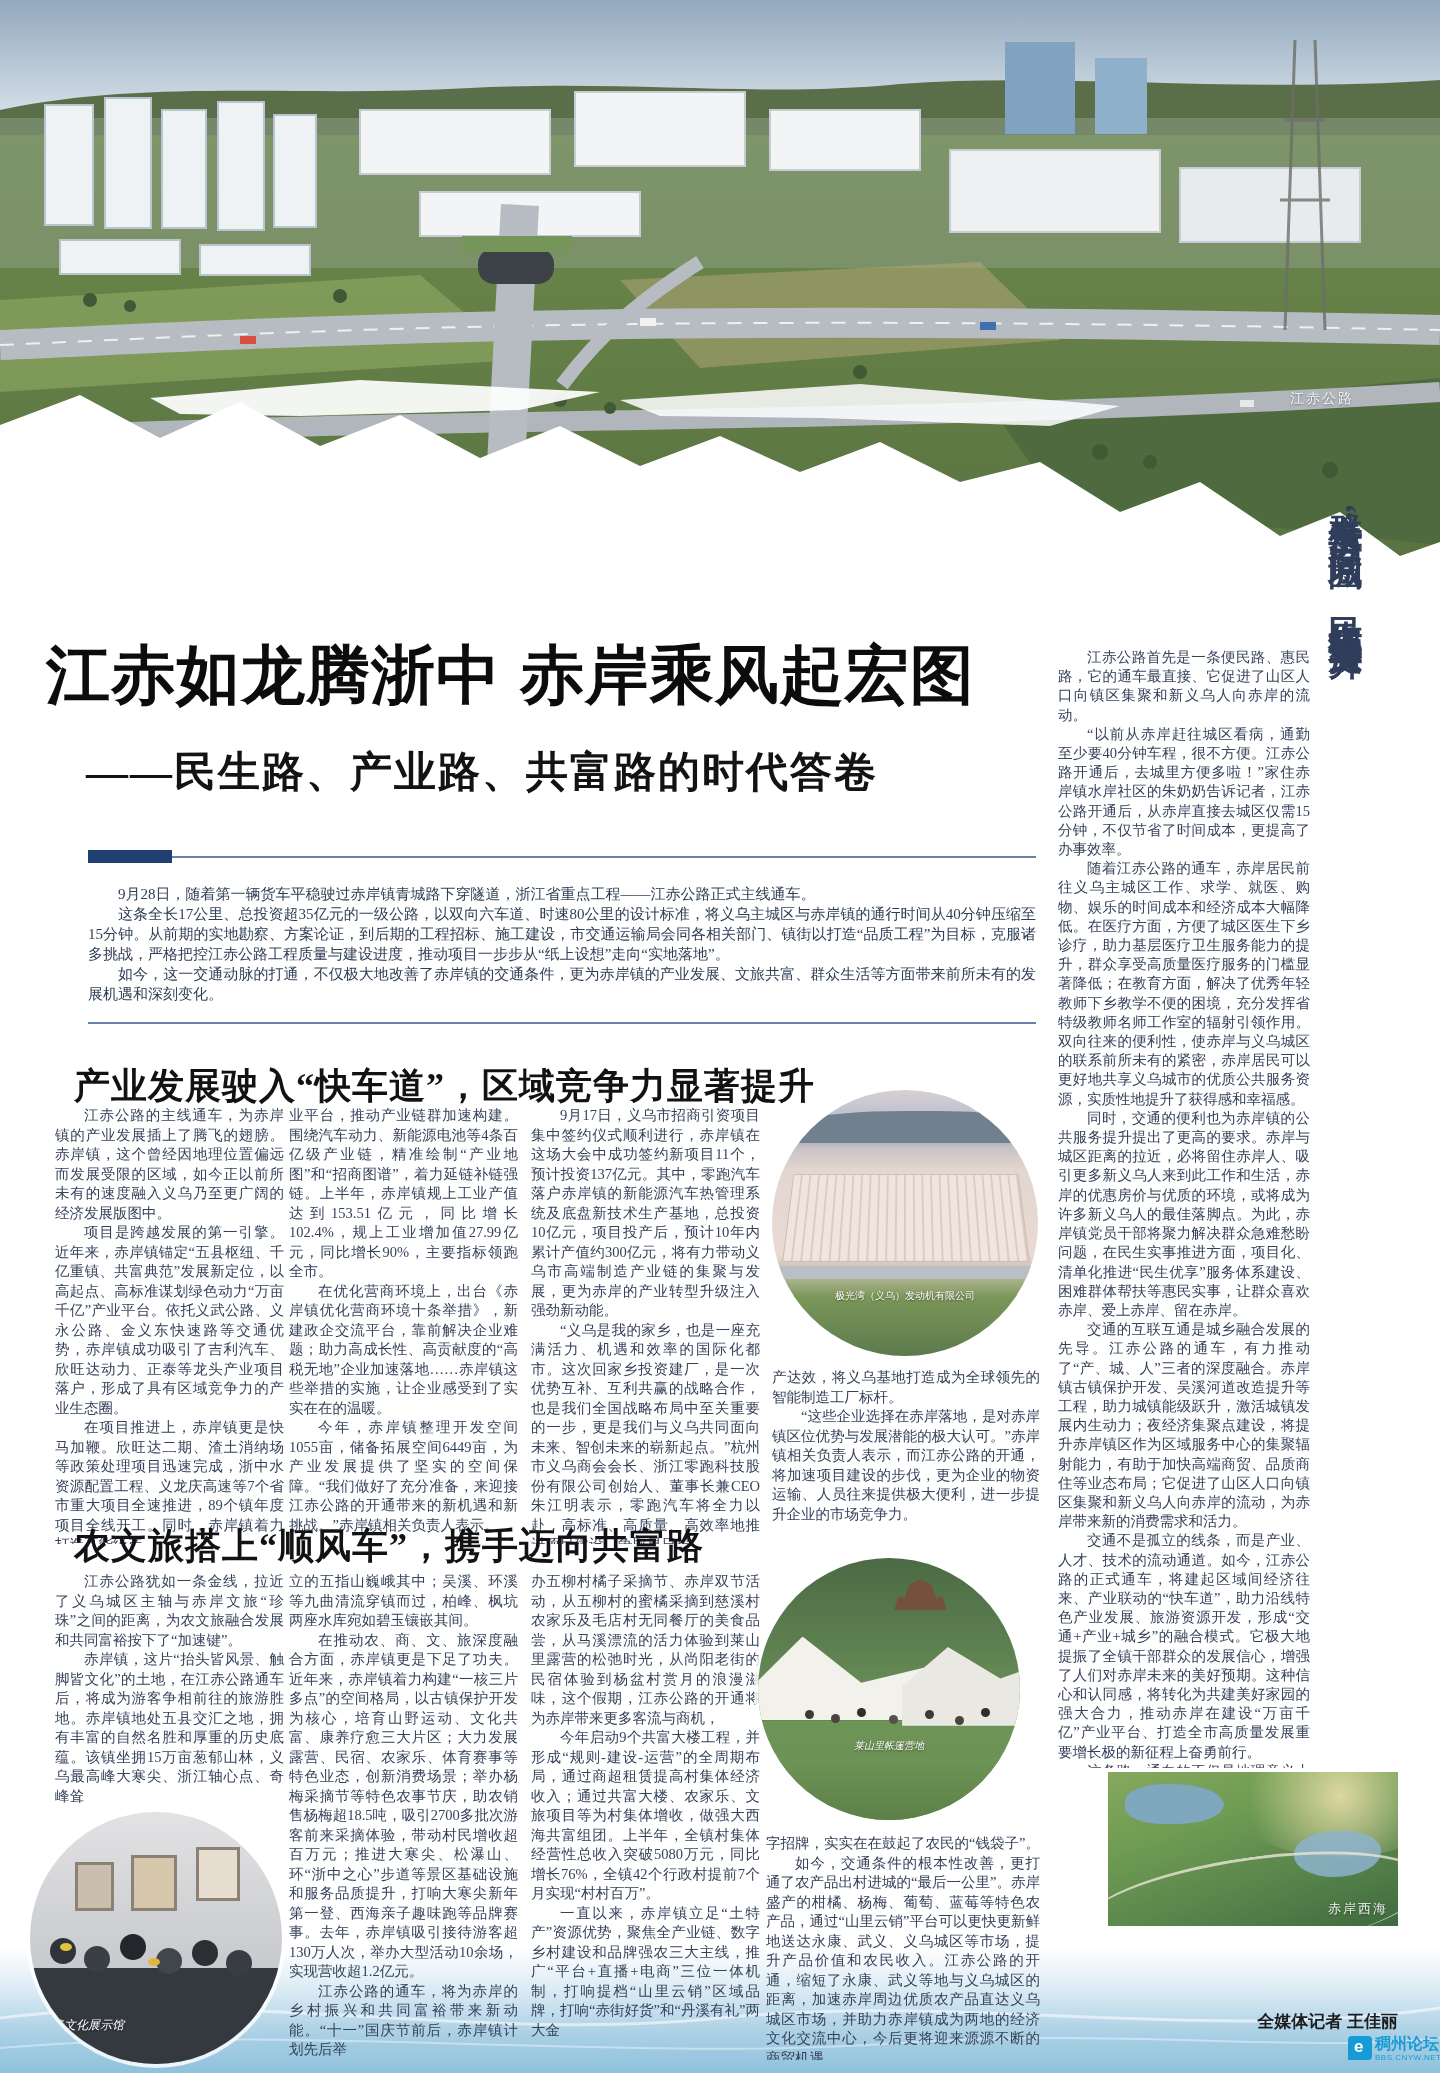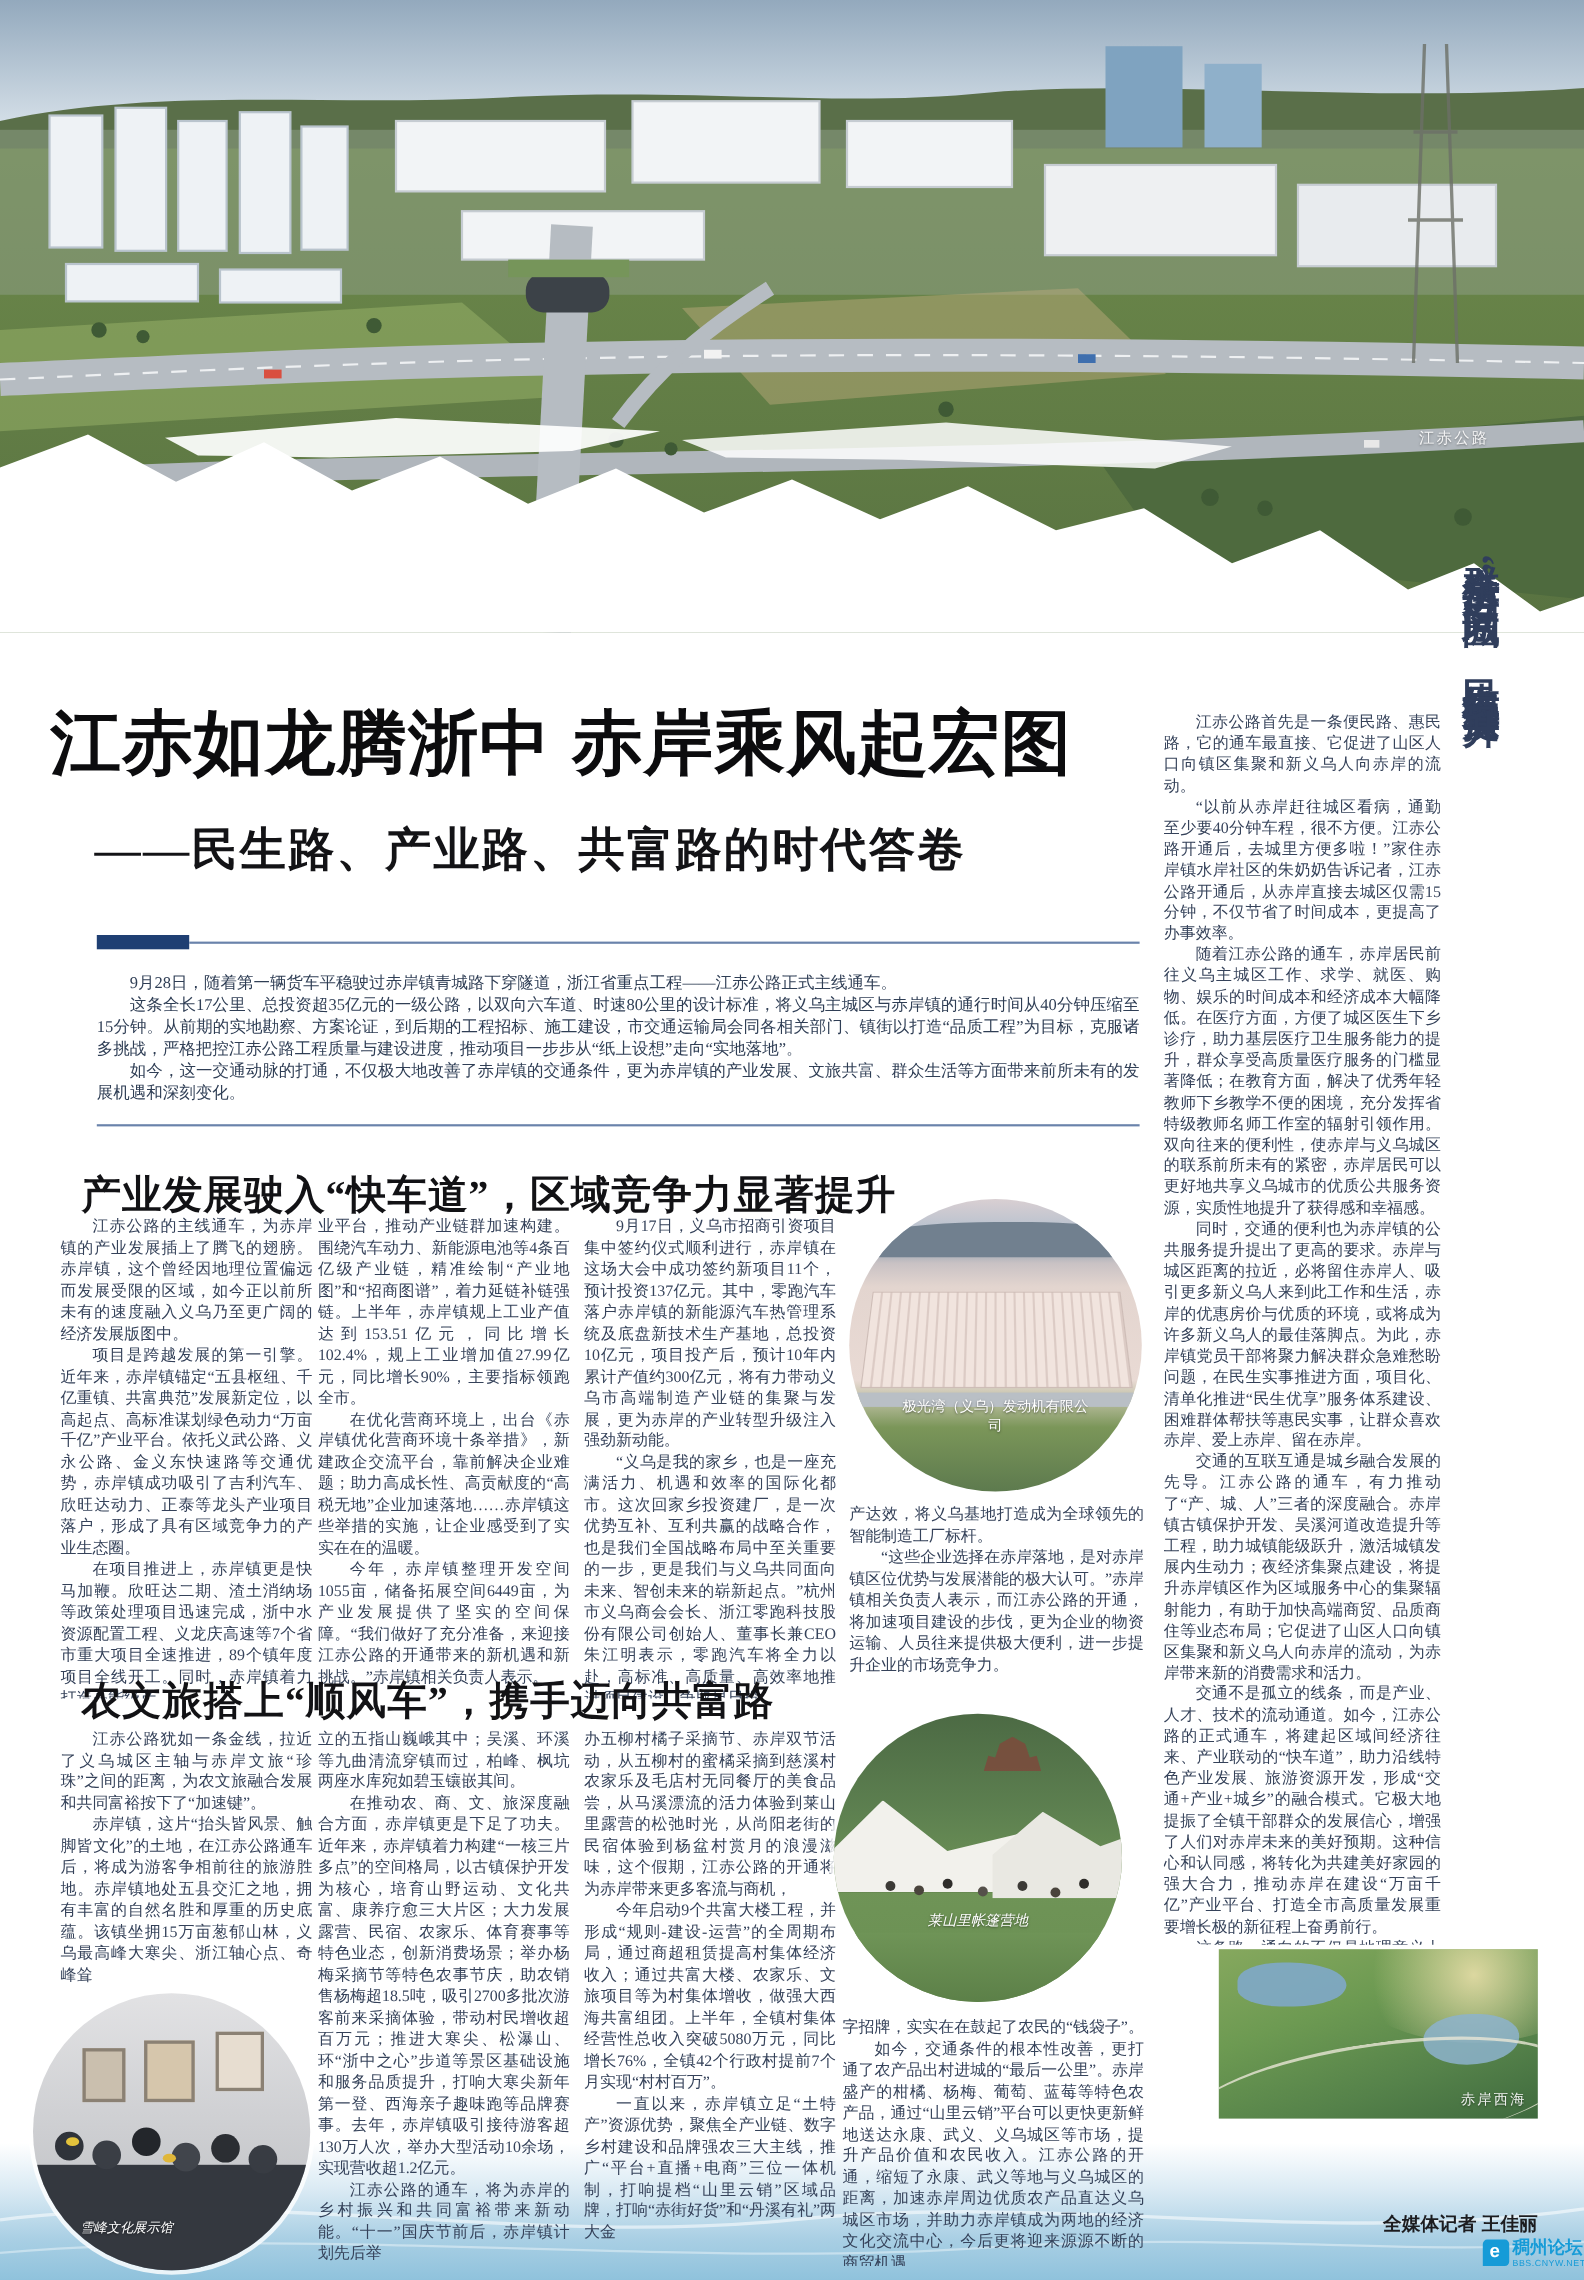--- a/index.html
+++ b/index.html
@@ -44,21 +44,21 @@
   .s1c3{left:531px;top:1106px;height:438px;}
   .s1c4{left:772px;top:1368px;width:268px;height:178px;}
   .s2c1{left:55px;top:1572px;height:236px;}
   .s2c2{left:289px;top:1572px;height:486px;}
   .s2c3{left:531px;top:1572px;height:486px;}
   .s2c4{left:766px;top:1834px;width:274px;height:226px;}
 
   
   .circle{position:absolute;border-radius:50%;overflow:hidden;box-shadow:0 0 0 4px rgba(255,255,255,.8);}
   .circ-cap{position:absolute;left:0;width:100%;text-align:center;color:#fff;
-        font-size:13px;line-height:17px;text-shadow:0 1px 2px rgba(0,0,0,.5);}
+        font-size:10px;line-height:17px;text-shadow:0 1px 2px rgba(0,0,0,.5);}
 
   .c-factory{left:772px;top:1090px;width:266px;height:266px;background:linear-gradient(180deg,#d9cfd2 0%,#b9c2cf 10%,#8f9fae 16%,#c9c2c4 22%,#e3d5cf 30%,#e9dad4 62%,#7b9659 78%,#5d7a4e 100%);}
   .f-mtn{position:absolute;left:-10%;top:8%;width:120%;height:12%;background:#71808f;border-radius:50% 40% 0 0/100% 80% 0 0;}
   .f-roof{position:absolute;left:6%;top:30%;width:88%;height:34%;
         background:repeating-linear-gradient(90deg,#f1e4de 0 7px,#dccbc5 7px 9px);
         transform:perspective(300px) rotateX(18deg);border:1px solid #cdbcb6;}
   .f-road{position:absolute;left:0;top:66%;width:100%;height:5%;background:#b9bfc5;}
   .cap-factory{bottom:52px;}
 
   .c-camp{left:758px;top:1558px;width:262px;height:262px;background:linear-gradient(180deg,#4c6a44 0%,#5d8050 34%,#6f9457 60%,#6a8f52 100%);}
@@ -76,21 +76,21 @@
   .c-museum{left:30px;top:1812px;width:252px;height:252px;background:linear-gradient(180deg,#e2e2e4 0%,#cfd0d3 45%,#b9bbbf 100%);}
   .m-frame{position:absolute;background:#cabfae;border:3px solid #8b8174;}
   .m-f1{left:18%;top:20%;width:13%;height:17%;}
   .m-f2{left:40%;top:17%;width:16%;height:20%;background:#d6c6ac;}
   .m-f3{left:66%;top:14%;width:15%;height:19%;background:#e7ddd0;}
   .m-crowd{position:absolute;left:0;top:62%;width:100%;height:38%;background:#34383f;}
   .m-heads{position:absolute;left:8%;top:50%;width:26px;height:26px;border-radius:50%;background:#2f333a;
         box-shadow:34px 8px 0 #3a3e45,70px -4px 0 #23262b,106px 10px 0 #41454c,142px 2px 0 #2b2e33,176px 12px 0 #383c43;}
   .m-cap1{position:absolute;left:30px;top:52%;width:12px;height:8px;border-radius:50%;background:#e3c23c;}
   .m-cap2{position:absolute;left:118px;top:58%;width:12px;height:8px;border-radius:50%;background:#e0b73a;}
-  .cap-museum{bottom:30px;left:10px;width:150px;text-align:center;font-style:italic;font-size:12px;}
+  .cap-museum{bottom:30px;left:10px;width:150px;text-align:left;font-style:italic;font-size:12px;}
 
   
   .vertical-headline{position:absolute;left:1322px;top:486px;height:780px;margin:0;
         writing-mode:vertical-rl;font-weight:900;font-size:34px;letter-spacing:3px;color:#303e5c;}
   .rcol{position:absolute;left:1058px;top:648px;width:252px;height:1120px;overflow:hidden;
         font-size:14.5px;line-height:19.2px;color:#35425a;text-align:justify;}
   .rcol p{margin:0;text-indent:2em;}
 
   .photo-xihai{position:absolute;left:1108px;top:1772px;width:290px;height:154px;overflow:hidden;
         background:linear-gradient(160deg,#86a85e 0%,#6d9a52 35%,#55824a 70%,#3f6a3e 100%);

